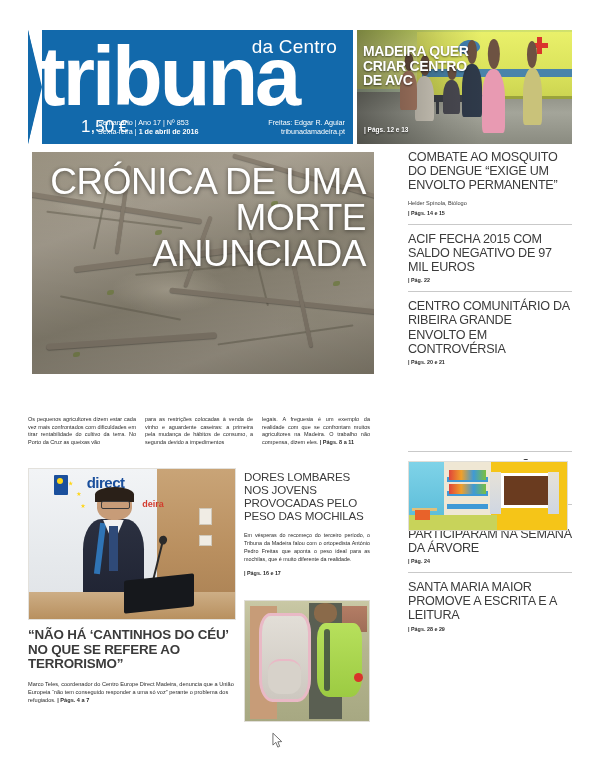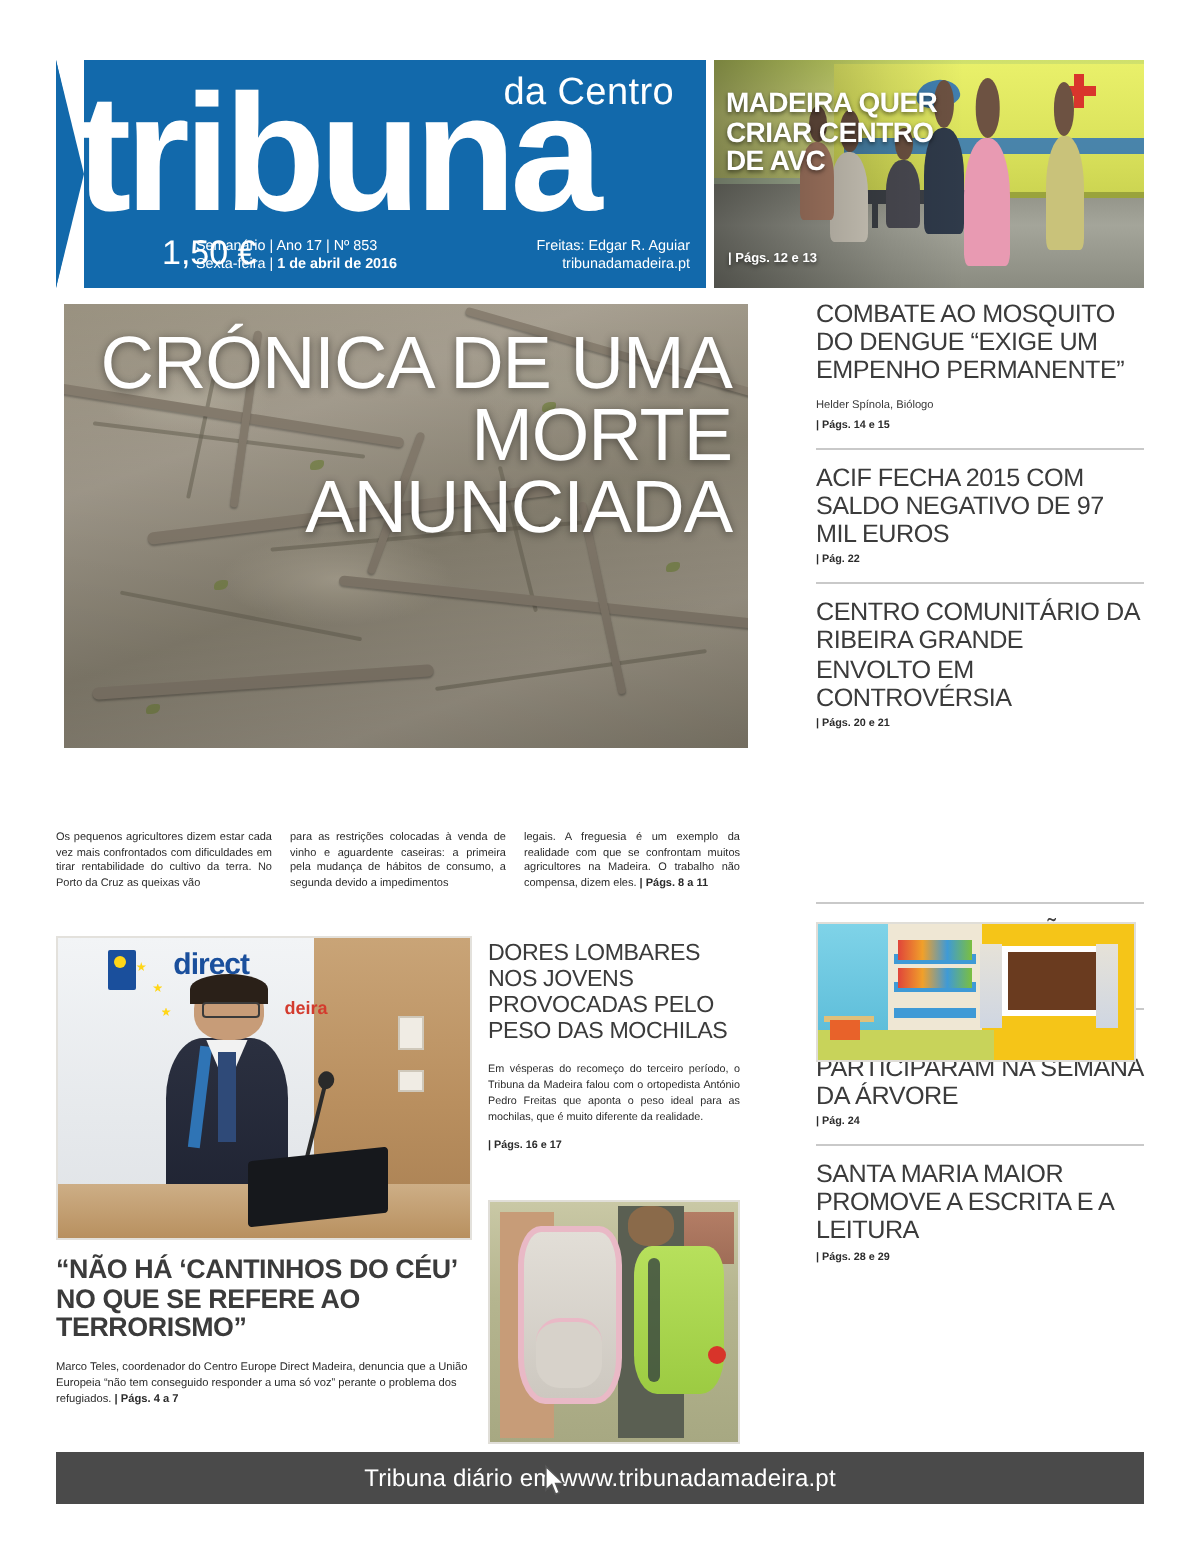--- a/index.html
+++ b/index.html
@@ -346,21 +346,21 @@
     <div class="bp-kid" style="left:52%;top:2%;width:26%;height:96%;background:#5a5f52;"></div>
     <div class="bp-kid" style="left:56%;top:2%;width:18%;height:16%;background:#8a6a4a;border-radius:45%;"></div>
     <div class="bp-bag1"></div>
     <div class="bp-bag2"></div>
     <div class="bp-red"></div>
   </div>
 
   <div class="rail">
 
     <div class="rail-item">
-      <div class="rail-h">COMBATE AO MOSQUITO DO DENGUE “EXIGE UM EMPENHO PERMANENTE”</div>
+      <div class="rail-h">COMBATE AO MOSQUITO DO DENGUE “EXIGE UM ENVOLTO PERMANENTE”</div>
       <div class="rail-by">Helder Spínola, Biólogo</div>
       <div class="rail-p">| Págs. 14 e 15</div>
     </div>
     <div class="rail-rule"></div>
 
     <div class="rail-item">
       <div class="rail-h">ACIF FECHA 2015 COM SALDO NEGATIVO DE 97 MIL EUROS</div>
       <div class="rail-p">| Pág. 22</div>
     </div>
     <div class="rail-rule"></div>
@@ -400,21 +400,18 @@
     <div class="lib-books" style="left:25%;top:12%;width:24%;"></div>
     <div class="lib-books" style="left:25%;top:32%;width:24%;"></div>
     <div class="lib-curtL"></div>
     <div class="lib-win"></div>
     <div class="lib-curtR"></div>
     <div class="lib-floor"></div>
     <div class="lib-tbl"></div>
     <div class="lib-chair"></div>
   </div>
 
-  <div class="footer">
-    <span>Tribuna diário em www.tribunadamadeira.pt</span>
-  </div>
 
   <svg class="cursor" viewBox="0 0 12 18">
     <path d="M1,1 L1,14 L4.2,11 L6.3,16.2 L8.4,15.3 L6.4,10.4 L10.6,10.2 Z" fill="#ffffff" stroke="#555555" stroke-width="0.9"></path>
   </svg>
 
 </div>
 
 </body></html>

